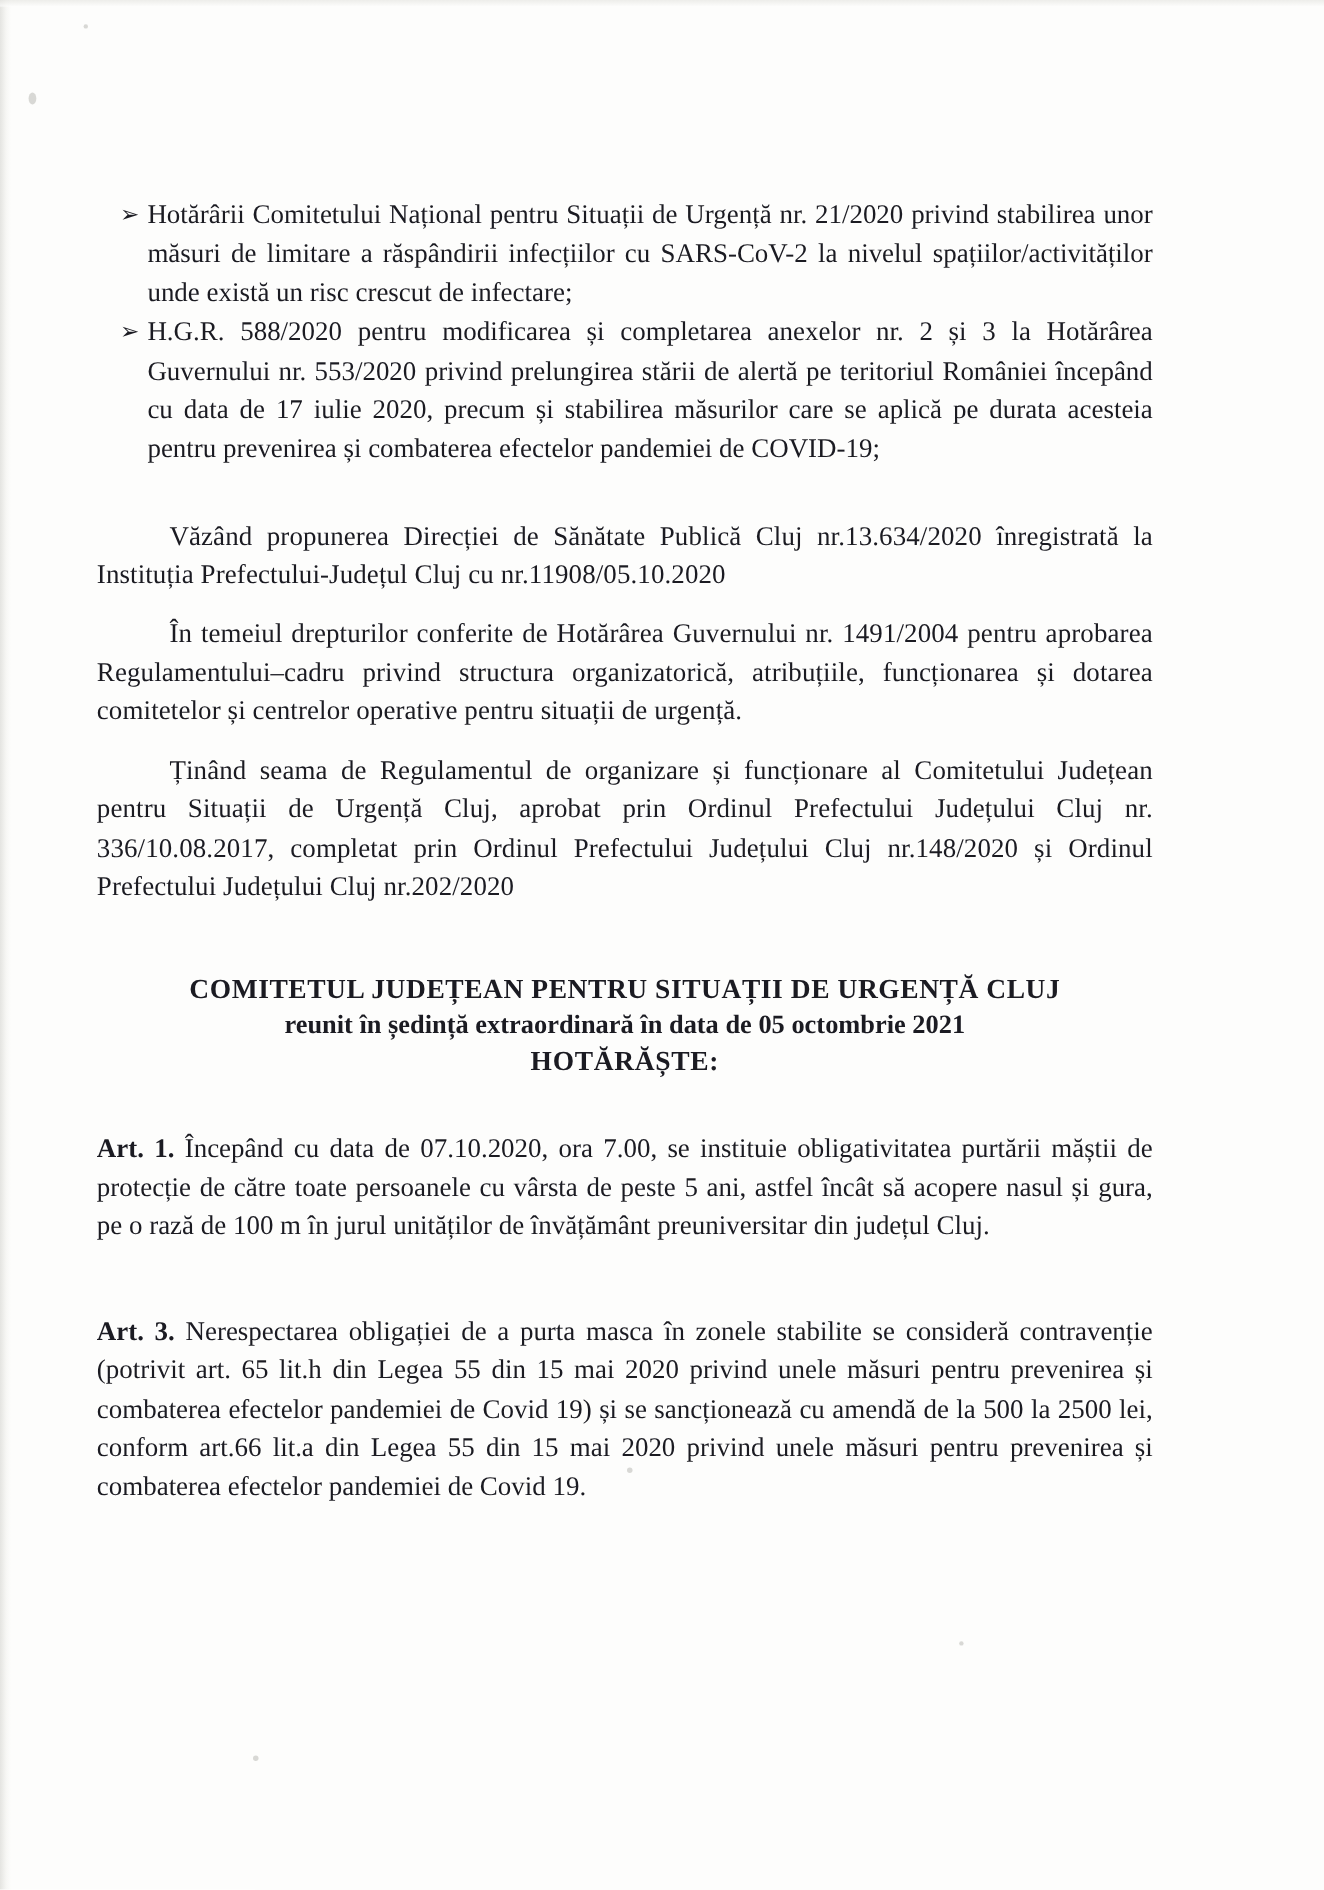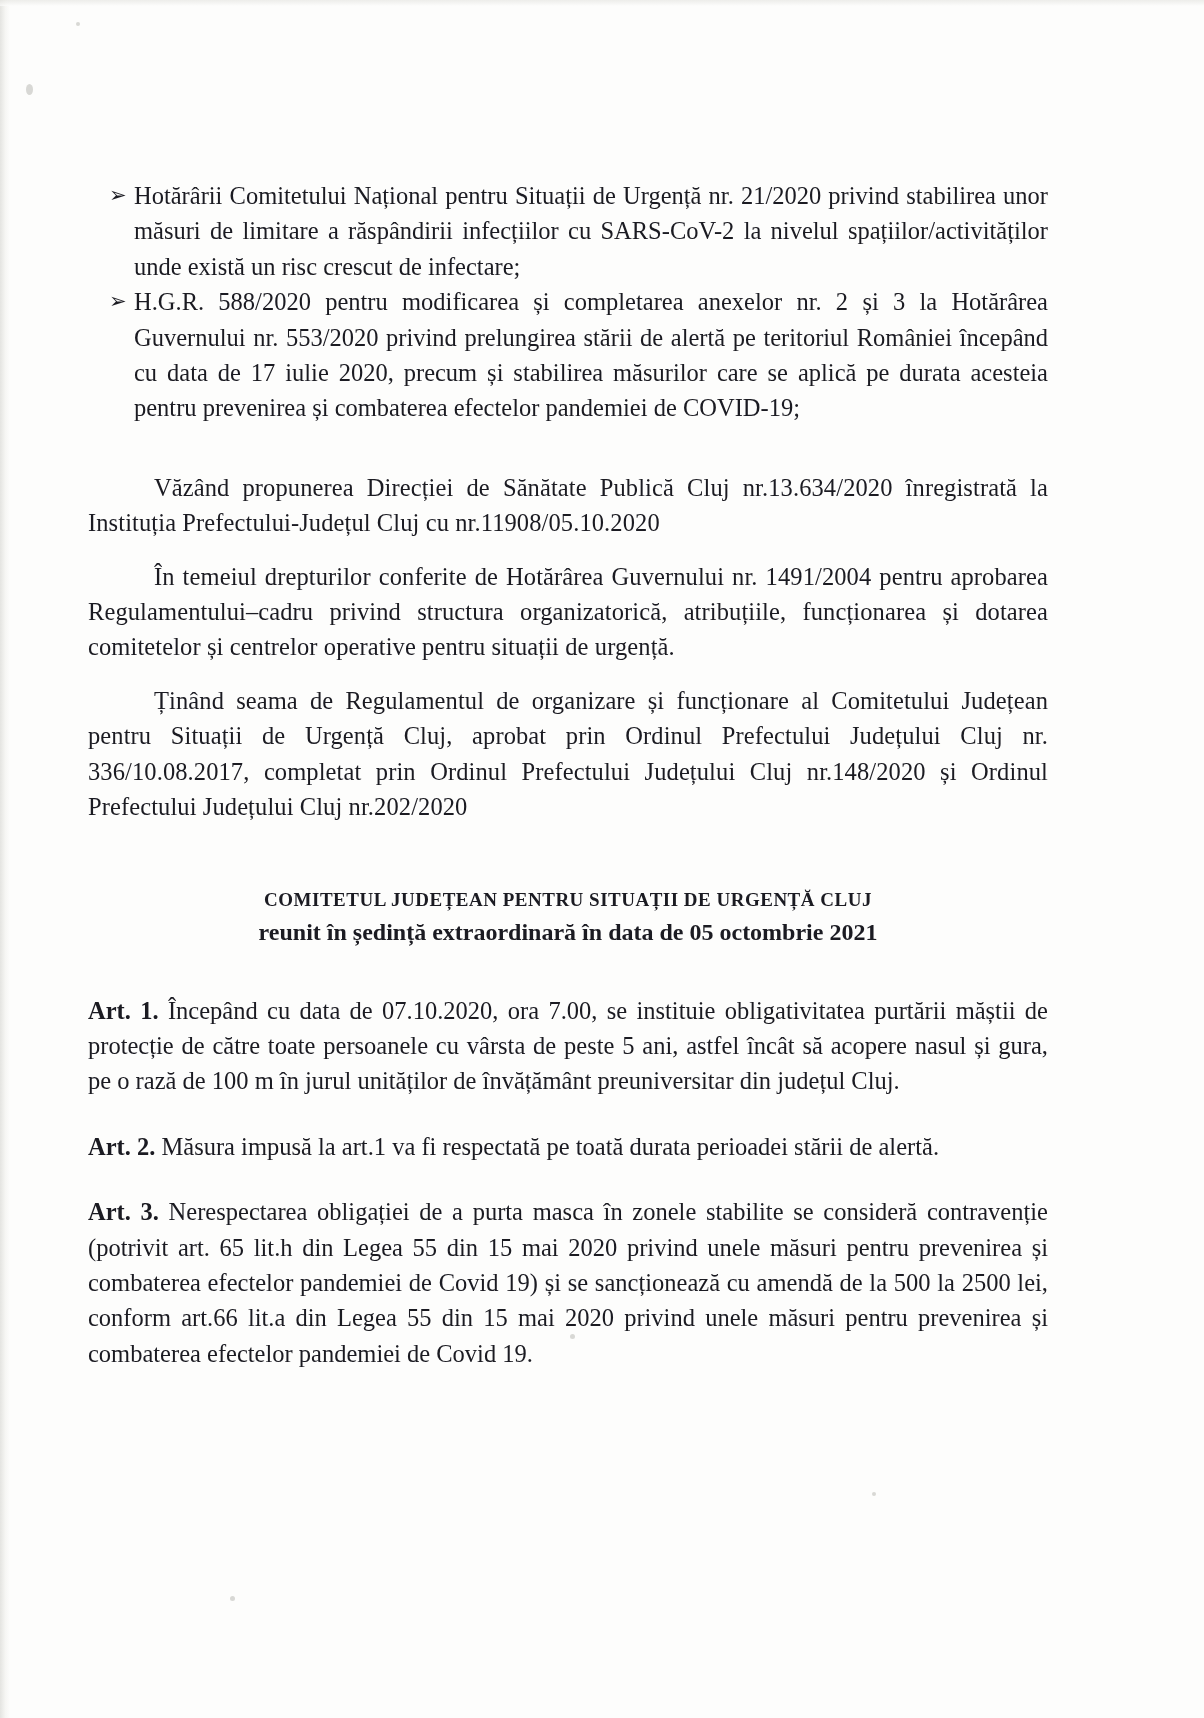--- a/index.html
+++ b/index.html
@@ -81,21 +81,21 @@
   .gap-sm { height: 18px; }
   .gap-md { height: 30px; }
   .gap-lg { height: 44px; }
   .gap-xl { height: 58px; }
 
   .heading-block {
     text-align: center;
     margin: 0;
   }
   .heading-main {
-    font-size: 19px;
+    font-size: 25px;
     font-weight: bold;
     line-height: 33px;
     letter-spacing: .5px;
   }
   .heading-sub {
     font-size: 24px;
     font-weight: bold;
     line-height: 33px;
   }
   .heading-verdict {
@@ -152,33 +152,31 @@
 
     <div class="gap-sm"></div>
 
     <p class="para indent-para">Ținând seama de Regulamentul de organizare și funcționare al Comitetului Județean pentru Situații de Urgență Cluj, aprobat prin Ordinul Prefectului Județului Cluj   nr. 336/10.08.2017, completat prin Ordinul Prefectului Județului Cluj nr.148/2020 și Ordinul Prefectului Județului Cluj nr.202/2020</p>
 
     <div class="gap-xl"></div>
 
     <div class="heading-block">
       <div class="heading-main">COMITETUL JUDEȚEAN PENTRU SITUAȚII DE URGENȚĂ CLUJ</div>
       <div class="heading-sub">reunit în ședință extraordinară în data de 05 octombrie 2021</div>
+      <div class="heading-verdict">HOTĂRĂȘTE:</div>
     </div>
 
     <div class="gap-lg"></div>
 
     <p class="article">
       <span class="art-label nowrap">Art. 1.</span><span> Începând cu data de 07.10.2020, ora 7.00, se instituie obligativitatea purtării măștii de protecție de către toate persoanele cu vârsta de peste 5 ani, astfel încât să acopere nasul și gura, pe o rază de 100 m în jurul unităților de învățământ preuniversitar din județul Cluj.</span>
     </p>
 
     <div class="gap-md"></div>
 
-    <p class="article">
-      <span class="art-label nowrap">Art. 2.</span><span> Măsura impusă la art.1 va fi respectată pe toată durata perioadei stării de alertă.</span>
-    </p>
 
     <div class="gap-md"></div>
 
     <p class="article">
       <span class="art-label nowrap">Art. 3.</span><span> Nerespectarea obligației de a purta masca în zonele stabilite se consideră  contravenție (potrivit art. 65 lit.h din Legea 55 din 15 mai 2020 privind unele măsuri pentru prevenirea și combaterea efectelor pandemiei de Covid 19)  și se sancționează cu amendă de la 500 la 2500 lei, conform art.66 lit.a din Legea 55 din 15 mai 2020 privind unele măsuri pentru prevenirea și combaterea efectelor pandemiei de Covid 19.</span>
     </p>
 
     <div class="gap-md"></div>
 
 

